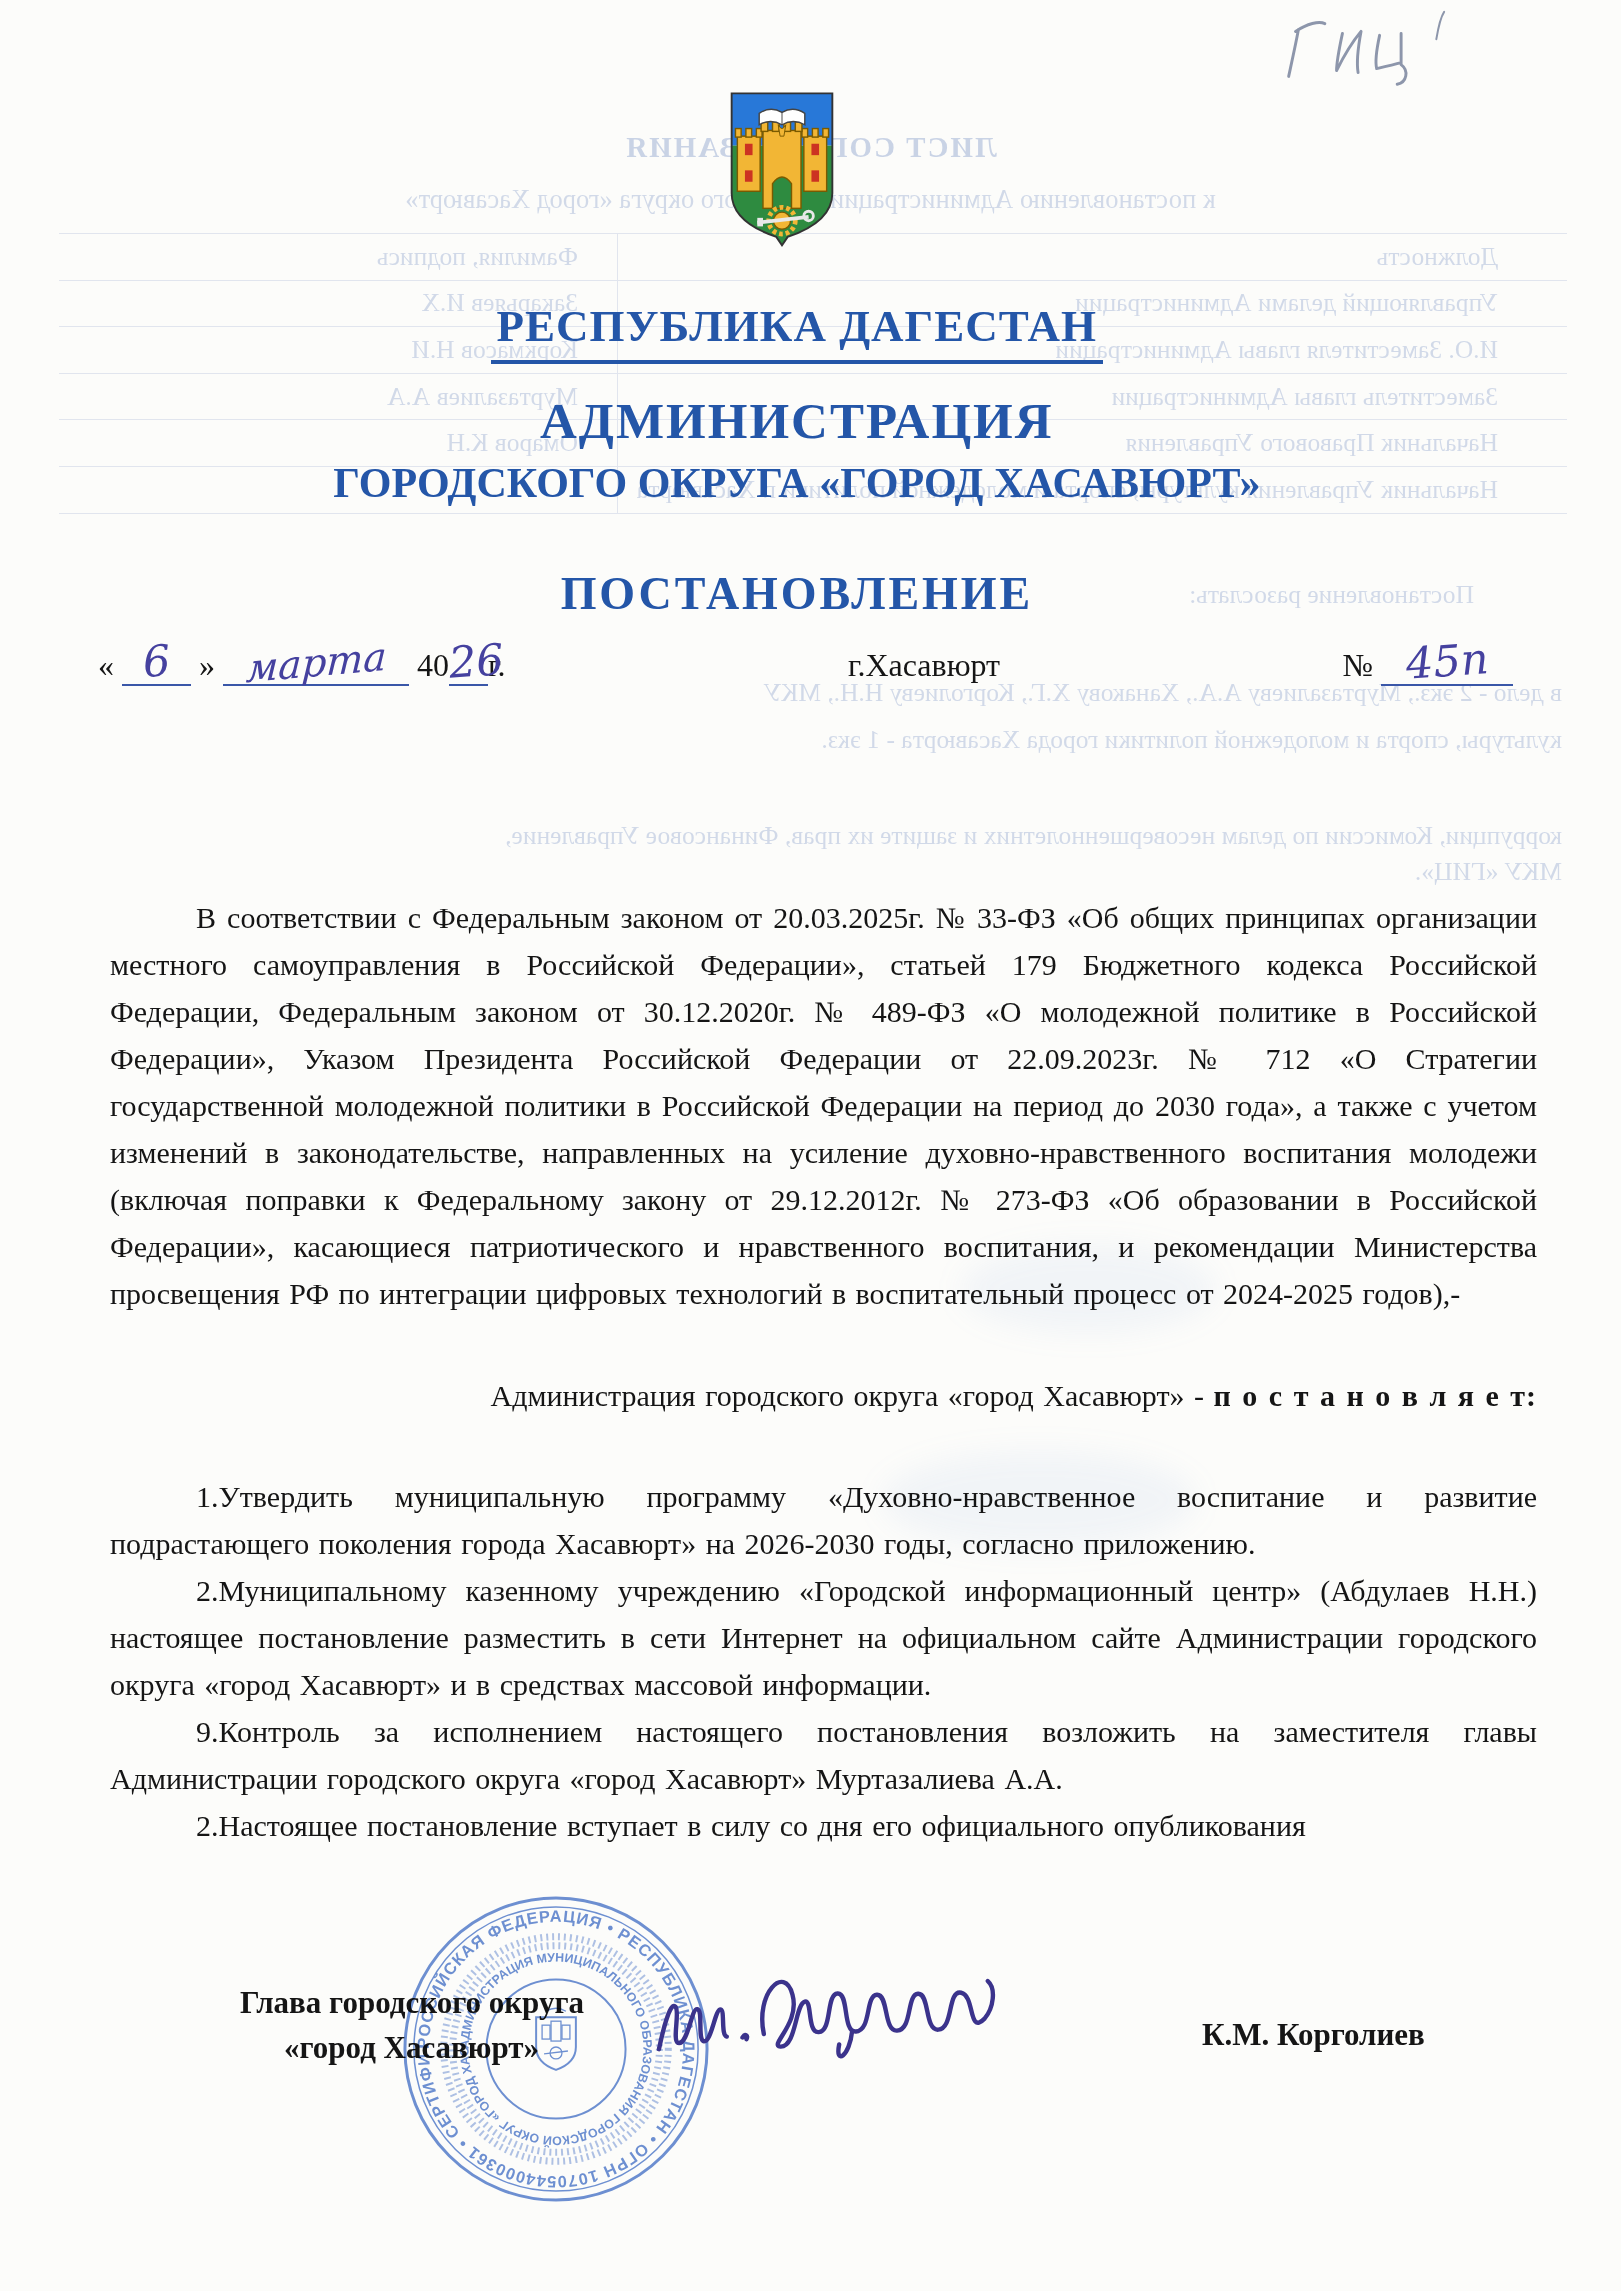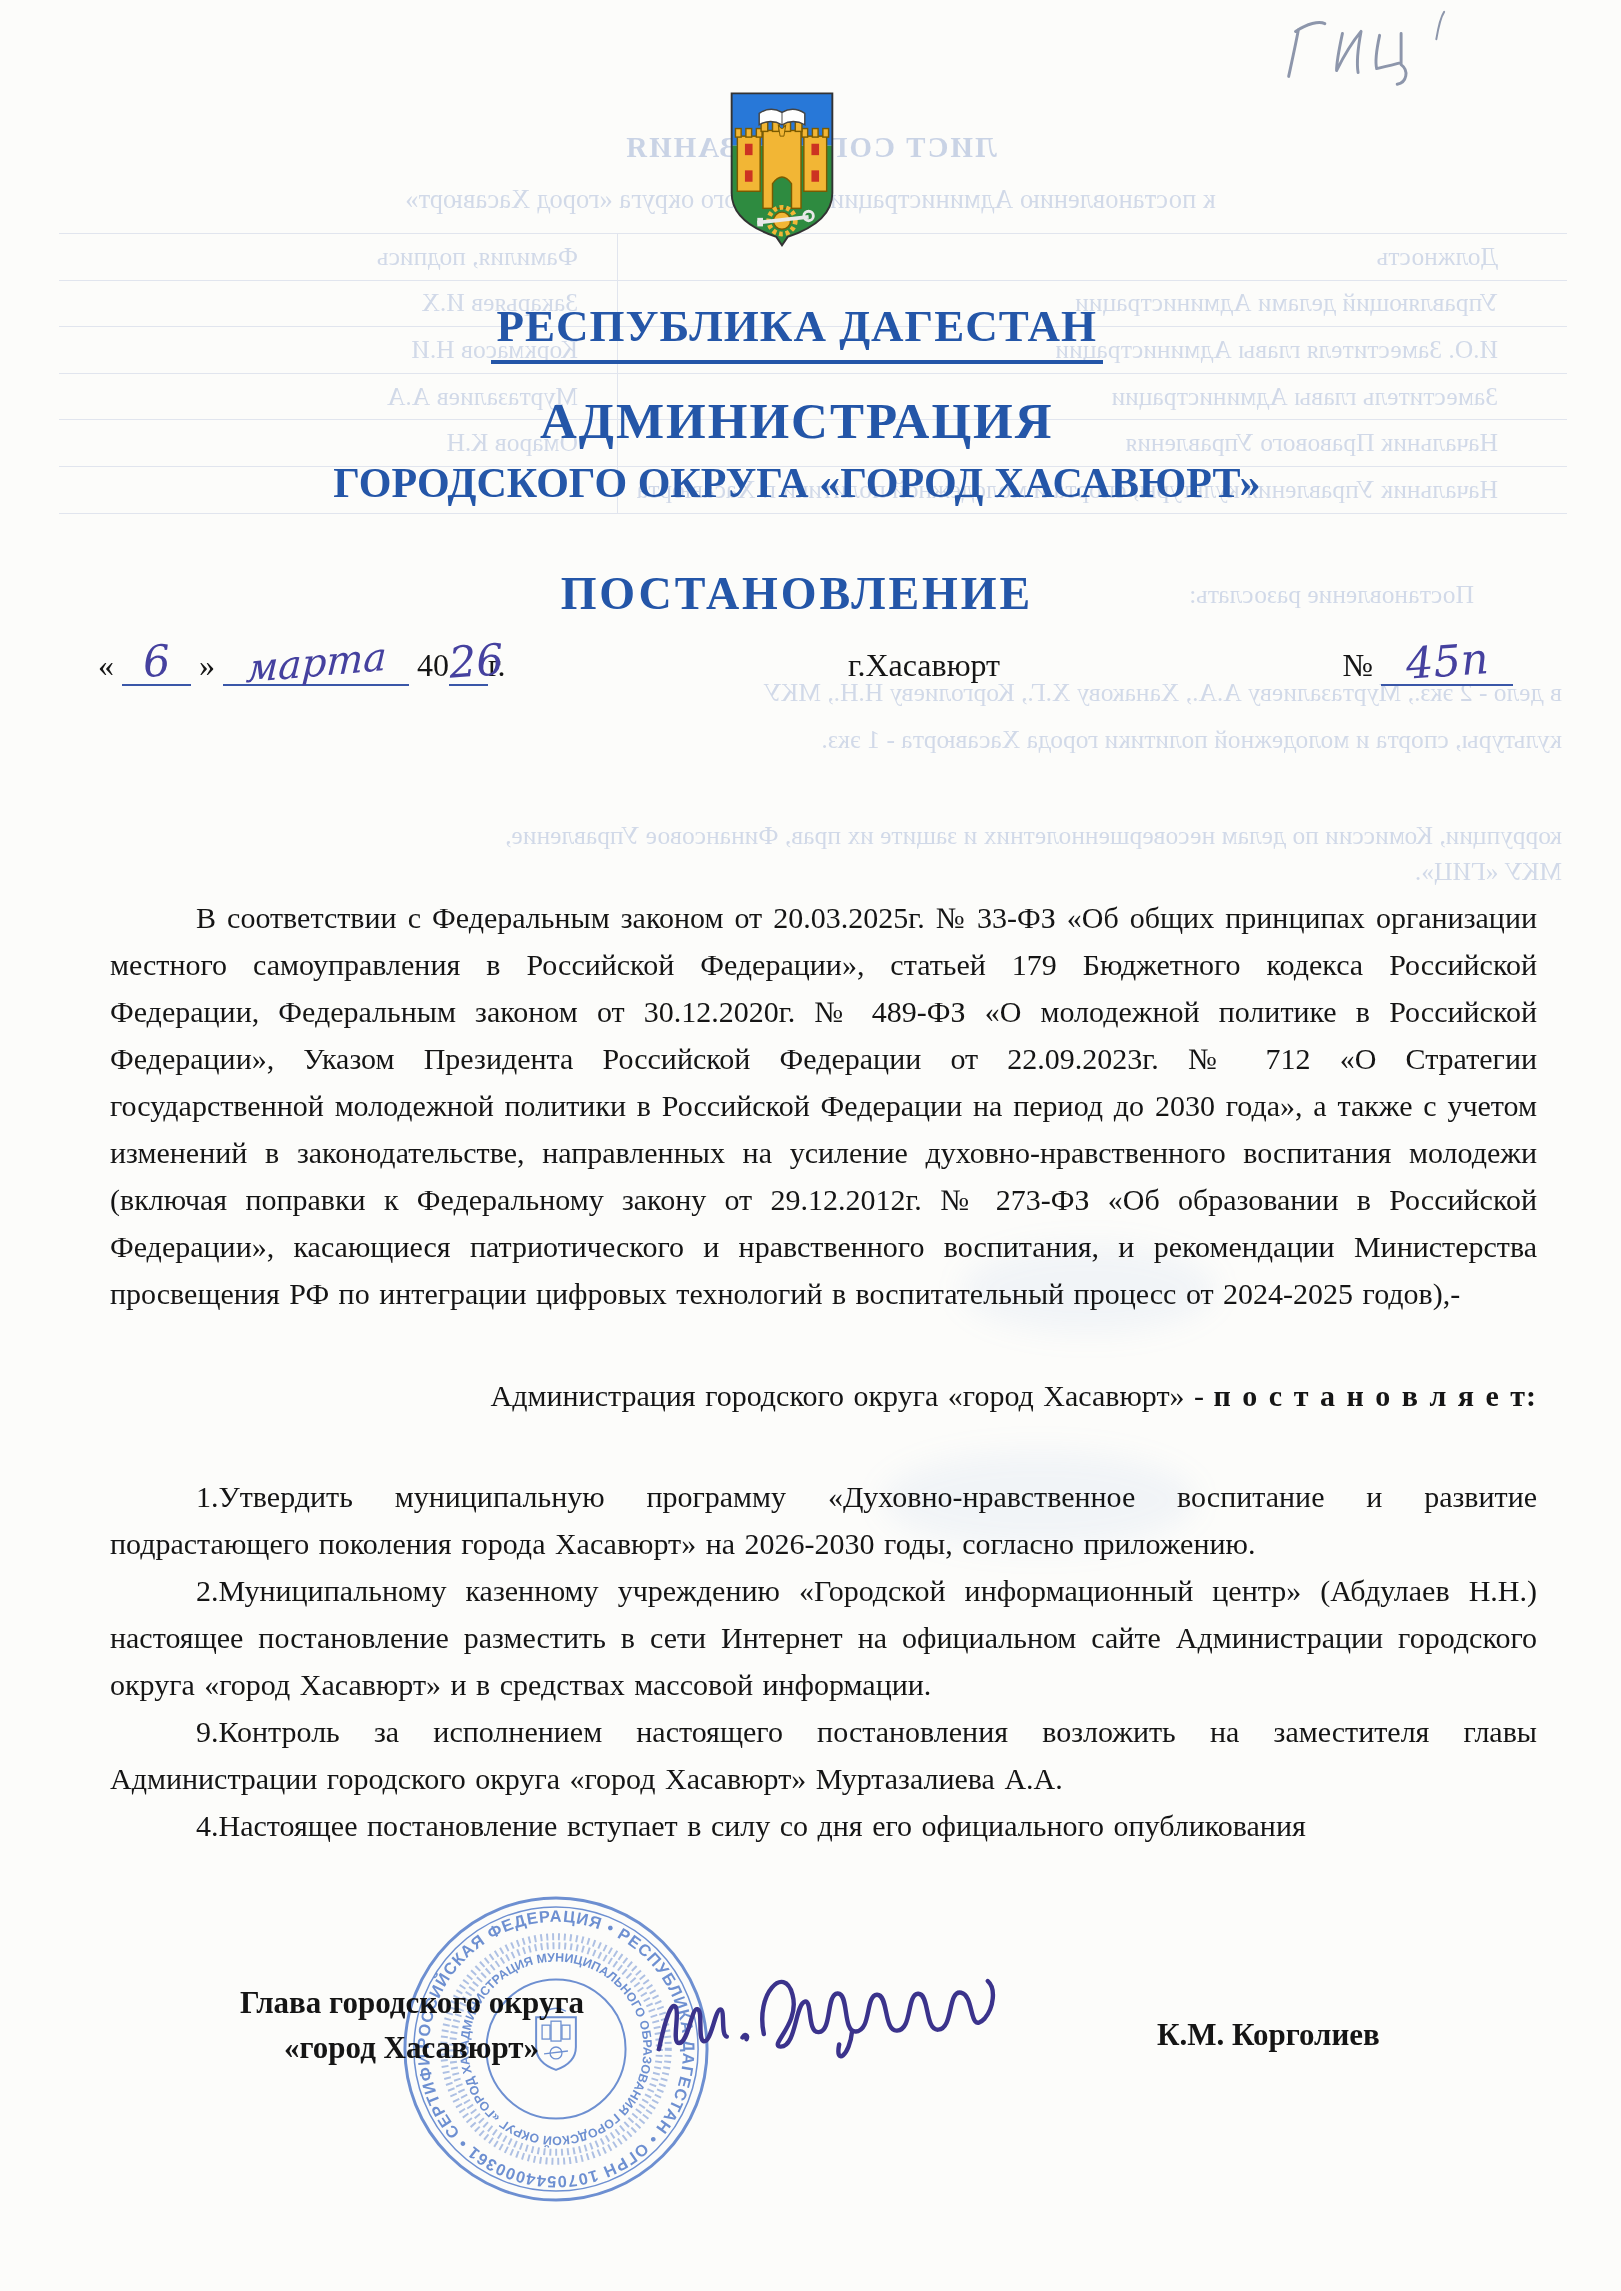--- a/index.html
+++ b/index.html
@@ -54,21 +54,21 @@
   .flow{position:absolute; top:894px; left:98px; width:1427px; z-index:2;
     font-size:30px; line-height:47px;margin-left:12px;}
   .flow p{margin:0; text-align:justify; text-indent:86px; word-spacing:2px;}
   p.resolution{margin-top:55px; text-indent:142px; text-align:right;}
   .resolution b{letter-spacing:1px;}
   p.item1{margin-top:54px;}
   
   .sig-pos{position:absolute; top:1980px; left:240px; z-index:3;
     font-weight:bold; font-size:31px; line-height:45px;}
   .sig-pos .l2{padding-left:44px;}
-  .sig-name{position:absolute; top:2017px; left:1157px; z-index:3;
+  .sig-name{position:absolute; top:2017px; left:1202px; z-index:3;
     font-weight:bold; font-size:31px;}
   .stamp{position:absolute; top:1890px; left:397px; width:318px; height:318px;
     z-index:4; mix-blend-mode:multiply; opacity:.92;}
   .signature{position:absolute; top:1939px; left:647px; width:372px; height:147px;
     z-index:5; transform:rotate(-4deg);}
 </style>
 </head>
 <body>
 
 <div class="page">
@@ -190,21 +190,21 @@
     </span>
   </div>
 
 
   <div class="flow">
     <p>В соответствии с Федеральным законом от 20.03.2025г. № 33-ФЗ «Об общих принципах организации местного самоуправления в Российской Федерации», статьей 179 Бюджетного кодекса Российской Федерации, Федеральным законом от 30.12.2020г. № 489-ФЗ «О молодежной политике в Российской Федерации», Указом Президента Российской Федерации от 22.09.2023г. № 712 «О Стратегии государственной молодежной политики в Российской Федерации на период до 2030 года», а также с учетом изменений в законодательстве, направленных на усиление духовно-нравственного воспитания молодежи (включая поправки к Федеральному закону от 29.12.2012г. № 273-ФЗ «Об образовании в Российской Федерации», касающиеся патриотического и нравственного воспитания, и рекомендации Министерства просвещения РФ по интеграции цифровых технологий в воспитательный процесс от 2024-2025 годов),-</p>
     <p class="resolution"><span>Администрация городского округа «город Хасавюрт» - </span><b>п о с т а н о в л я е т:</b></p>
     <p class="item1">1.Утвердить муниципальную программу «Духовно-нравственное воспитание и развитие подрастающего поколения города Хасавюрт» на 2026-2030 годы, согласно приложению.</p>
     <p>2.Муниципальному казенному учреждению «Городской информационный центр» (Абдулаев Н.Н.) настоящее постановление разместить в сети Интернет на официальном сайте Администрации городского округа «город Хасавюрт» и в средствах массовой информации.</p>
     <p>9.Контроль за исполнением настоящего постановления возложить на заместителя главы Администрации городского округа «город Хасавюрт» Муртазалиева А.А.</p>
-    <p>4.Настоящее постановление вступает в силу со дня его официального опубликования</p>
+    <p>2.Настоящее постановление вступает в силу со дня его официального опубликования</p>
   </div>
 
   <div class="sig-pos">
     <div>Глава городского округа</div>
     <div class="l2">«город Хасавюрт»</div>
   </div>
   <div class="sig-name">К.М. Корголиев</div>
 
   <svg class="stamp" viewBox="0 0 320 320">
     <g stroke="#6288d2" fill="none">

